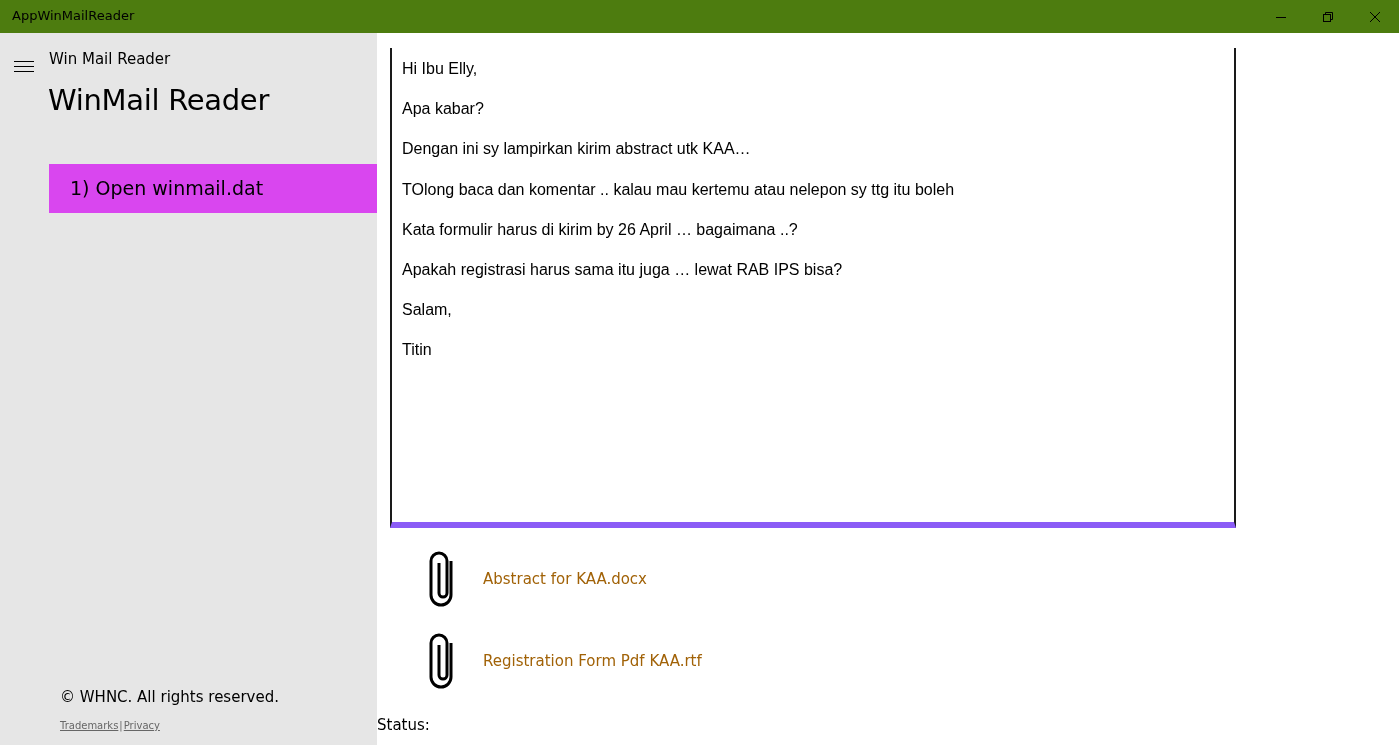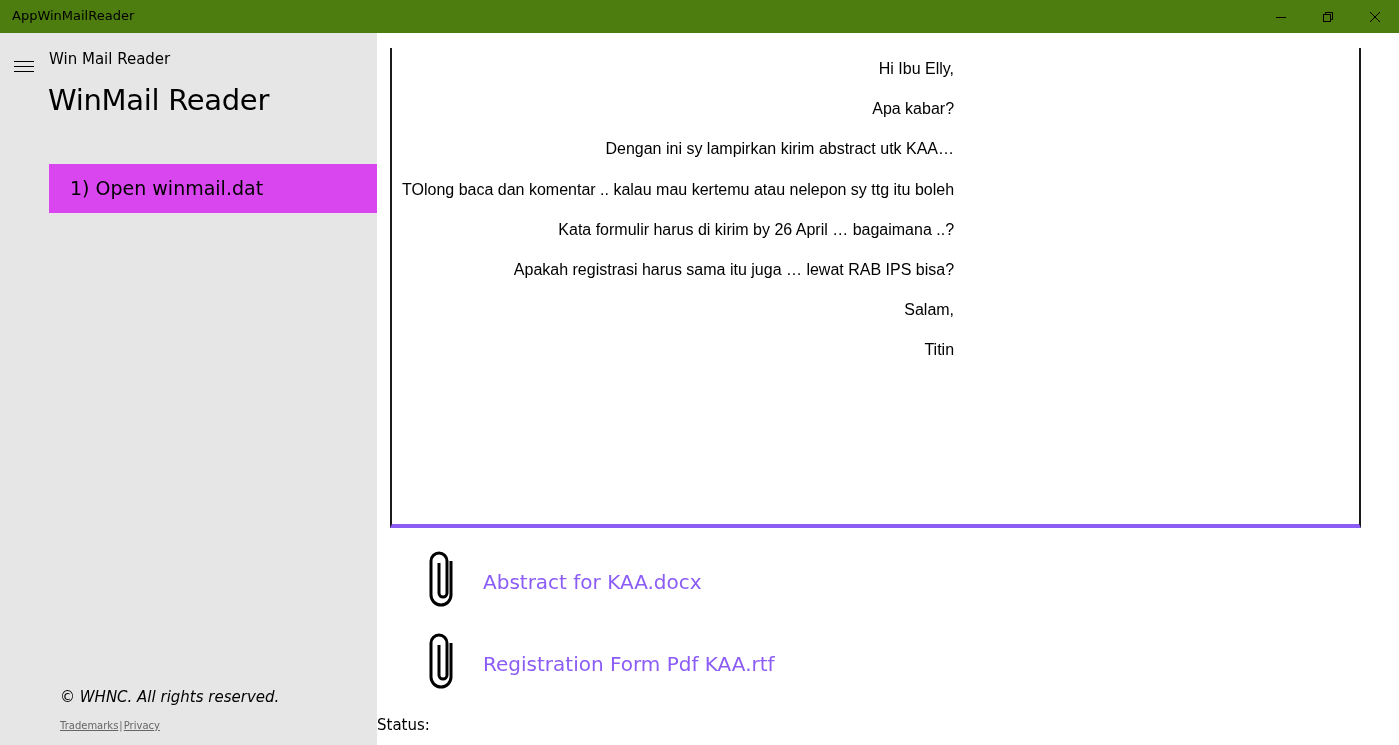--- a/index.html
+++ b/index.html
@@ -8,31 +8,31 @@
   .app-title { position: absolute; left: 12px; top: 8px; font-size: 13px; color: #000; font-family: "DejaVu Sans", sans-serif; }
   .win-btn { position: absolute; top: 0; width: 46px; height: 33px; display: flex; align-items: center; justify-content: center; cursor: pointer; }
   .win-btn svg { display: block; }
   .sidebar { position: absolute; left: 0; top: 33px; width: 377px; height: 712px; background: #e6e6e6; }
   .hamburger { position: absolute; left: 12px; top: 24px; width: 24px; height: 20px; cursor: pointer; }
   .hamburger span { position: absolute; left: 2px; width: 20px; height: 1px; background: #000; }
   .nav-header { position: absolute; left: 49px; top: 17px; font-size: 15px; font-family: "DejaVu Sans", sans-serif; color: #000; }
   .nav-title { position: absolute; left: 48px; top: 50px; font-size: 29px; font-family: "DejaVu Sans", sans-serif; font-weight: normal; color: #000; letter-spacing: -0.3px; }
   .nav-item { position: absolute; left: 49px; top: 95px; width: 328px; height: 49px; background: #d946ef; cursor: pointer; margin-top: 36px; }
   .nav-item span { position: absolute; left: 21px; top: 13px; font-size: 19px; font-family: "DejaVu Sans", sans-serif; color: #000; }
-  .copyright { position: absolute; left: 60px; top: 655px; font-size: 15px; font-family: "DejaVu Sans", sans-serif; color: #000; font-style: italic; }
+  .copyright { position: absolute; left: 60px; top: 655px; font-size: 15px; font-family: "DejaVu Sans", sans-serif; color: #000; }
   .links { position: absolute; left: 60px; top: 687px; font-size: 10px; font-family: "DejaVu Sans", sans-serif; color: #666; }
   .links a { color: #666; text-decoration: underline; cursor: pointer; }
   .links .sep { color: #666; margin: 0 1px; }
   .main { position: absolute; left: 377px; top: 33px; width: 1022px; height: 712px; background: #fff; }
-  .message-box { position: absolute; left: 13px; top: 15px; width: 971px; height: 480px; border-left: 2px solid #1a1a1a; border-right: 2px solid #1a1a1a; border-bottom: 4px solid #8b5cf6; overflow: hidden; cursor: text; text-align: right; }
+  .message-box { position: absolute; left: 13px; top: 15px; width: 846px; height: 480px; border-left: 2px solid #1a1a1a; border-right: 2px solid #1a1a1a; border-bottom: 6px solid #8b5cf6; overflow: hidden; cursor: text; }
   .message-body { position: absolute; left: 10px; top: 10px; font-family: "Liberation Sans", sans-serif; font-size: 16px; color: #000; }
   .message-body p { height: 40.2px; line-height: 22px; white-space: nowrap; }
   .attachment { position: absolute; left: 48px; width: 600px; height: 64px; cursor: pointer; }
   .attachment .clip { position: absolute; left: 0; top: 0; }
-  .attachment .name { position: absolute; left: 58px; top: 23px; font-size: 20px; font-family: "DejaVu Sans", sans-serif; color: #8b5cf6; }
+  .attachment .name { position: absolute; left: 58px; top: 23px; font-size: 15px; font-family: "DejaVu Sans", sans-serif; color: #a16207; }
   .status-label { position: absolute; left: 0; top: 683px; font-size: 15px; font-family: "DejaVu Sans", sans-serif; color: #000; }
   .status-value { position: absolute; left: 52px; top: 683px; font-size: 15px; font-family: "DejaVu Sans", sans-serif; color: #000; }
 </style>
 </head>
 <body>
 
 <div class="titlebar">
   <span class="app-title">AppWinMailReader</span>
   <div class="win-btn" style="left:1258px;">
     <svg width="12" height="12" viewBox="0 0 12 12">

